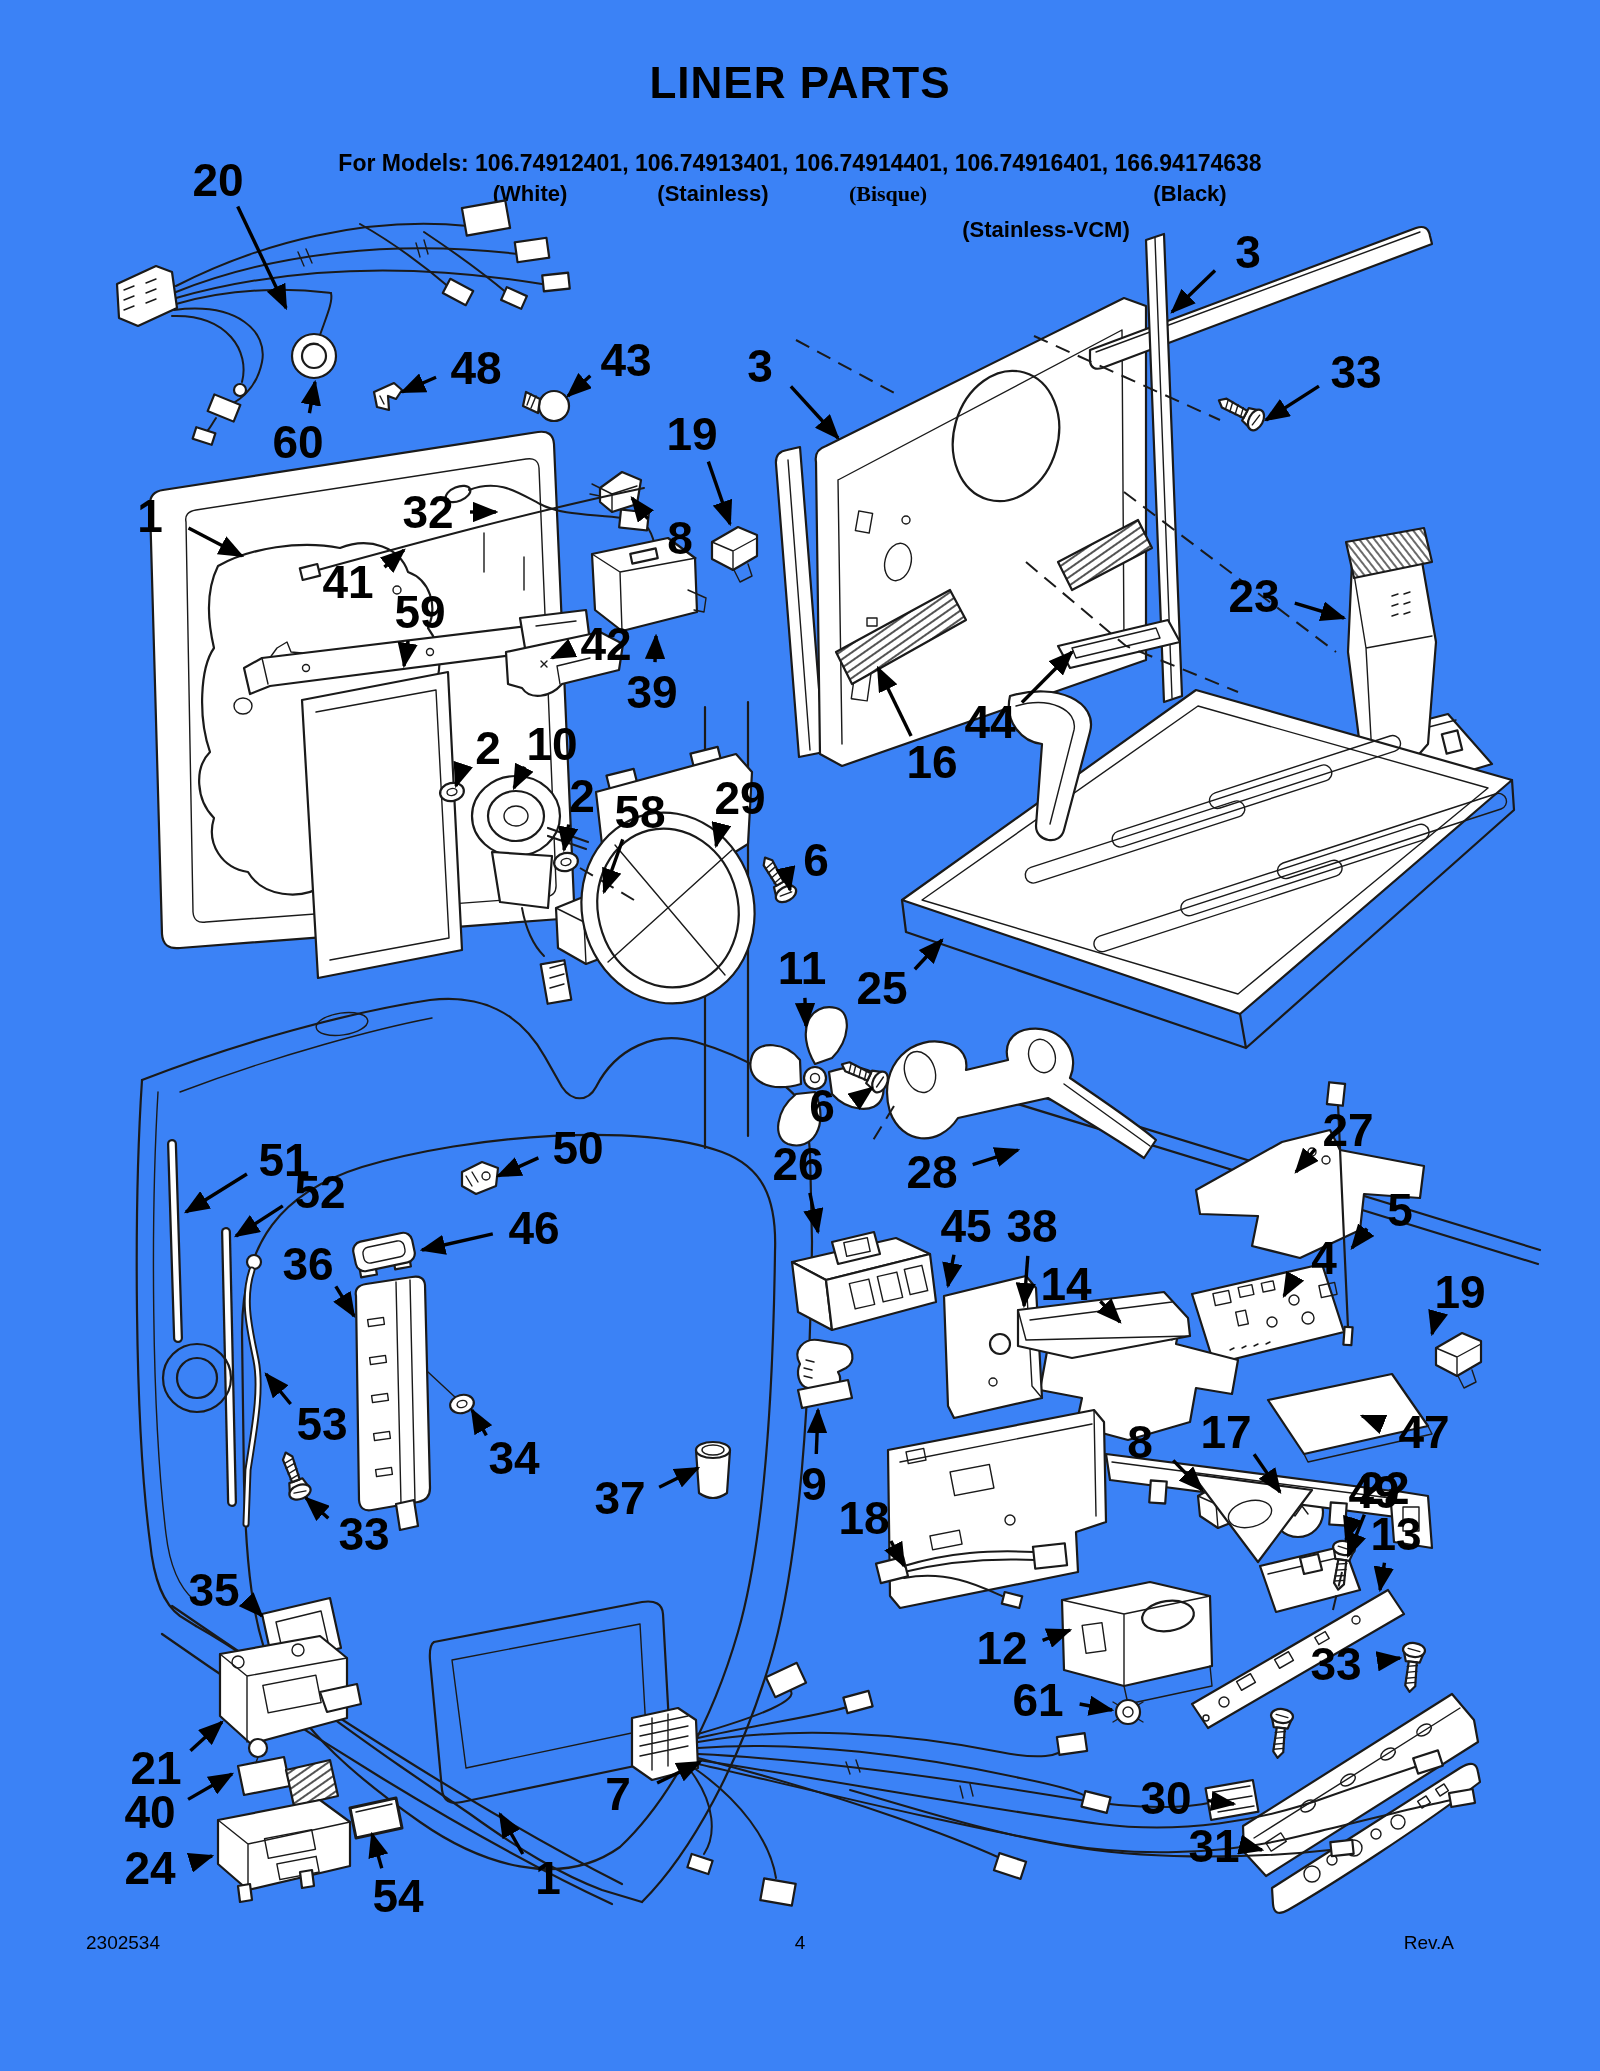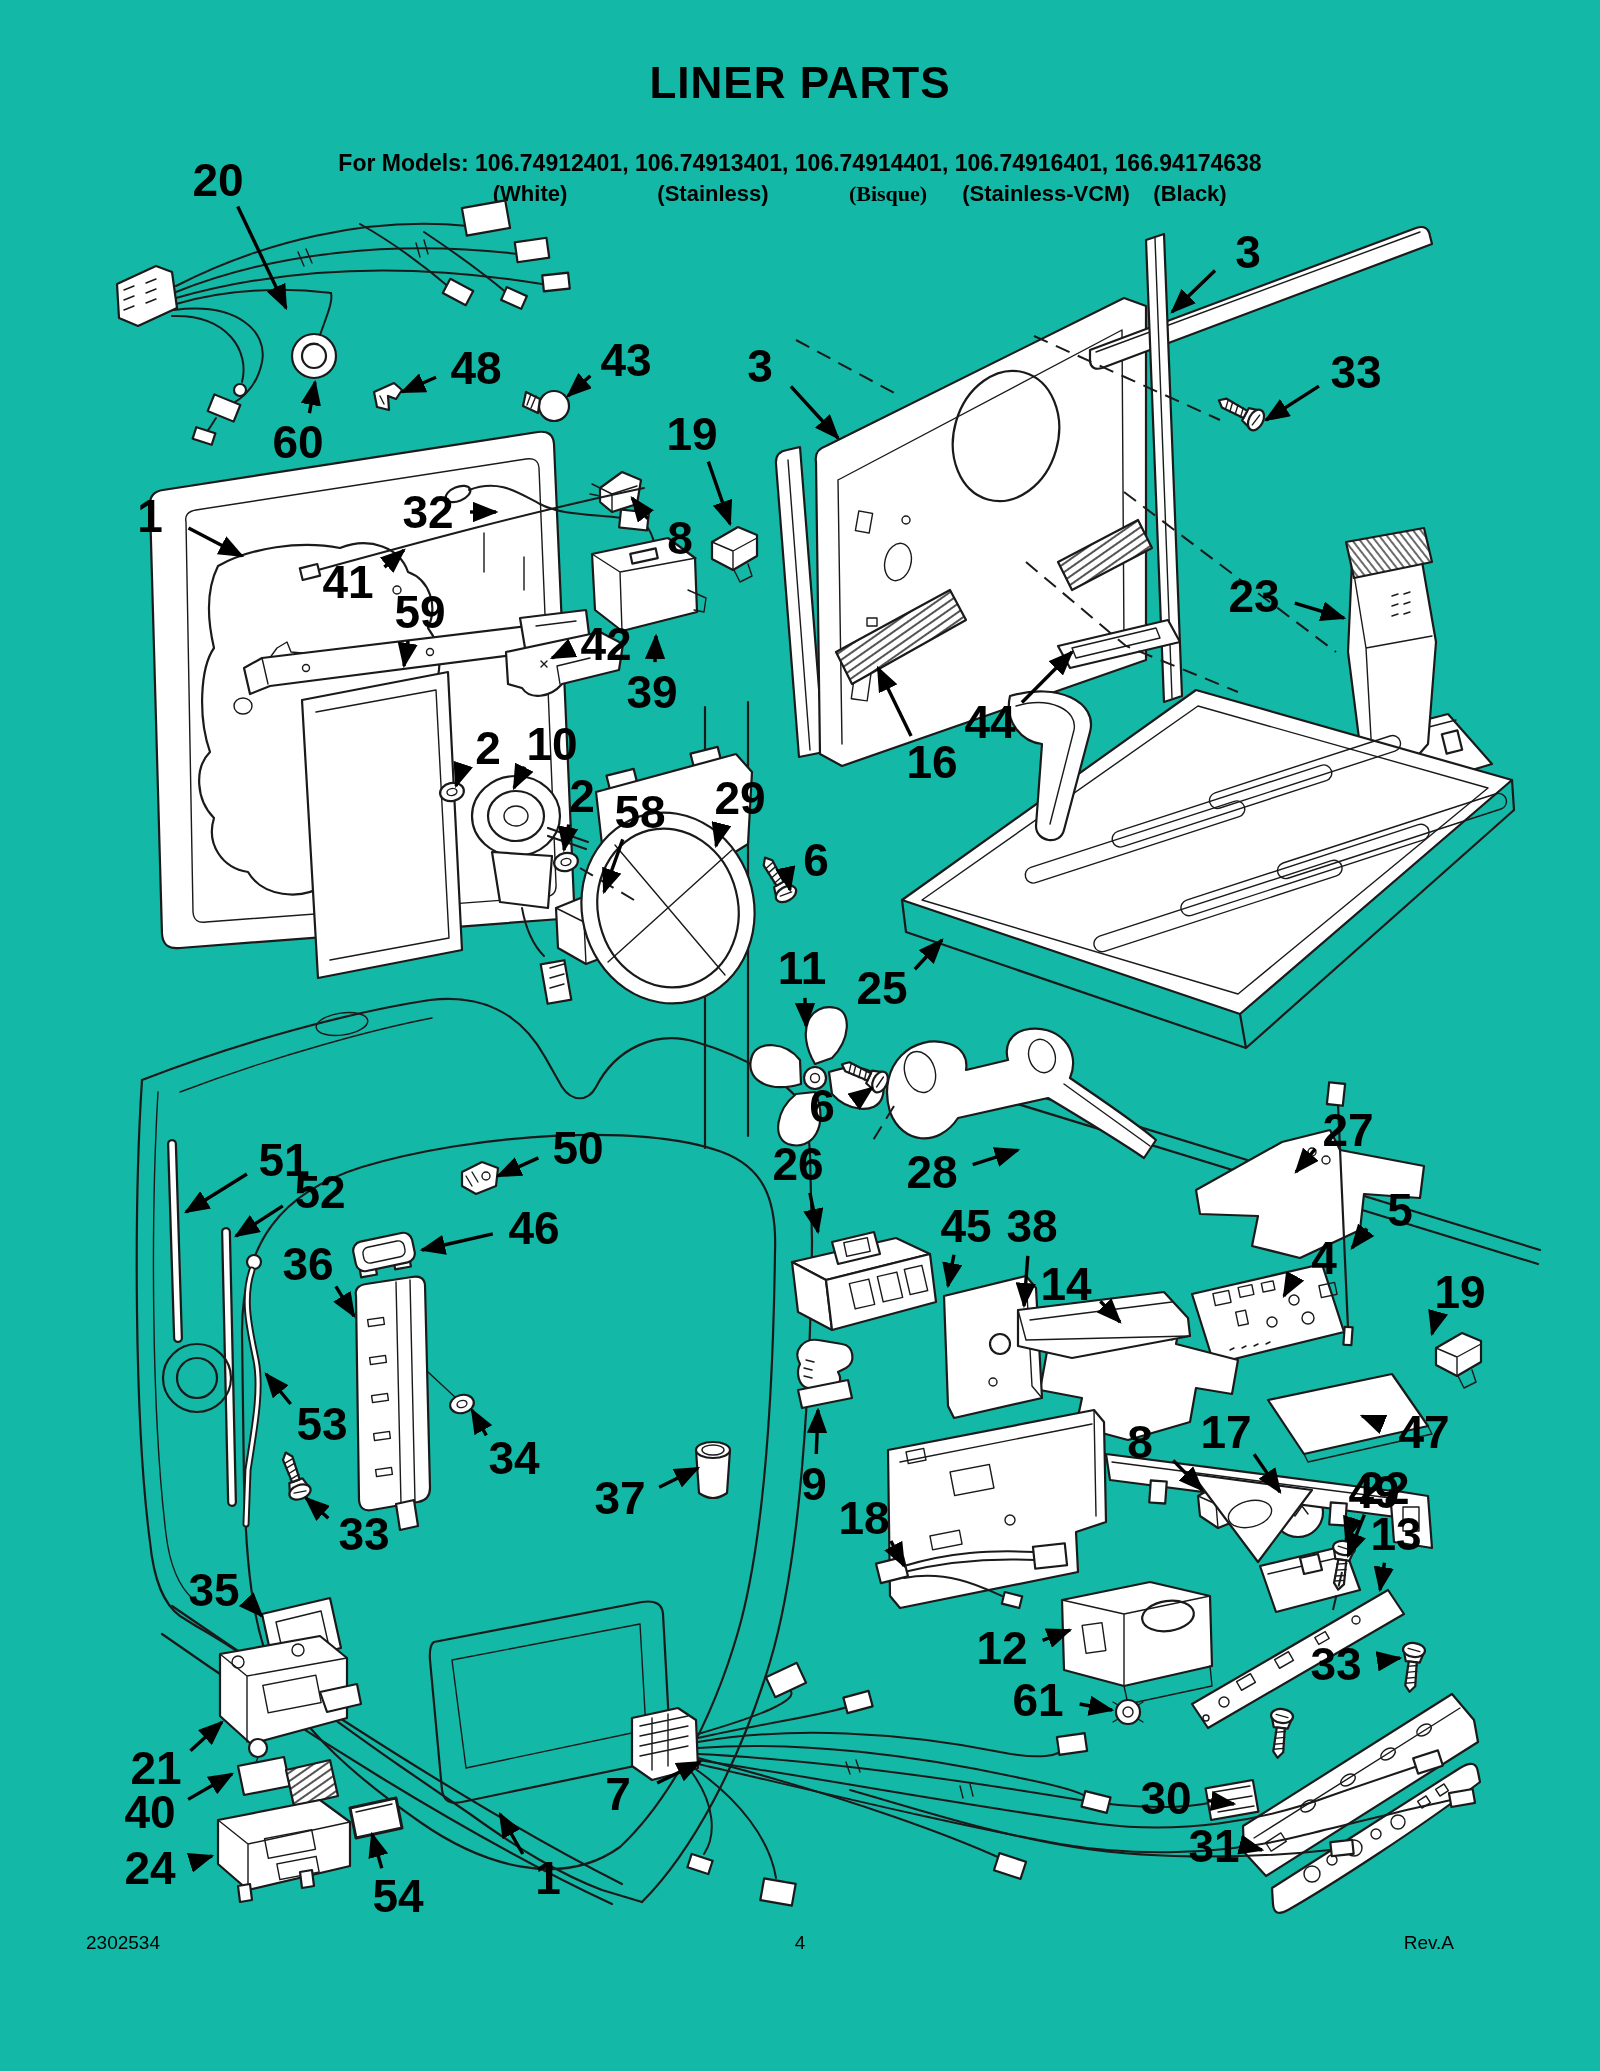--- a/index.html
+++ b/index.html
@@ -1,16 +1,16 @@
 <!DOCTYPE html>
 <html><head>
 <meta charset="utf-8">
 <style>
   html,body{margin:0;padding:0;background:#fff}
-  .page{position:relative;width:1600px;height:2071px;background:#14b8a6;color:#000;
+  .page{position:relative;width:1600px;height:2071px;background:#3b82f6;color:#000;
         font-family:"Liberation Sans",sans-serif;overflow:hidden}
   .hdr-title{position:absolute;top:58px;left:0;width:100%;text-align:center;
              font-size:44px;font-weight:700;letter-spacing:1px}
   .hdr-models{position:absolute;left:0;width:100%;text-align:center;
               font-size:23px;font-weight:700;white-space:nowrap}
   #models1{top:120px}
   #models2{top:150px}
   .finish-row{position:absolute;top:181px;left:0;width:100%;height:28px}
   .finish{position:absolute;transform:translateX(-50%);font-size:22px;font-weight:700;white-space:nowrap}
   .ft{position:absolute;top:1932px;font-size:19px}
@@ -37,21 +37,21 @@
 <body>
 
 <div class="page">
 
   <div class="hdr-title">LINER PARTS</div>
   <div class="hdr-models" id="models2">For Models: 106.74912401, 106.74913401, 106.74914401, 106.74916401, 166.94174638</div>
   <div class="finish-row">
       <span class="finish" style="left: 530px;">(White)</span>
       <span class="finish" style="left: 713px;">(Stainless)</span>
       <span class="finish" style="left: 888px; font-family: Liberation Serif, serif;">(Bisque)</span>
-      <span class="finish" style="left: 1046px;">(Stainless-VCM)</span>
+      <span class="finish" style="left: 1046px; margin-top: 36px;">(Stainless-VCM)</span>
       <span class="finish" style="left: 1190px;">(Black)</span>
     </div>
 
   <svg class="diagram" viewBox="0 0 1600 2071">
     <defs>
       <pattern id="hatchA" patternUnits="userSpaceOnUse" width="7" height="7" patternTransform="rotate(55)">
         <rect width="7" height="7" fill="#fff"></rect>
         <line x1="1" y1="0" x2="1" y2="7" stroke="#1a1a1a" stroke-width="1.5"></line>
       </pattern>
       <pattern id="hatchB" patternUnits="userSpaceOnUse" width="6" height="6" patternTransform="rotate(-38)">

